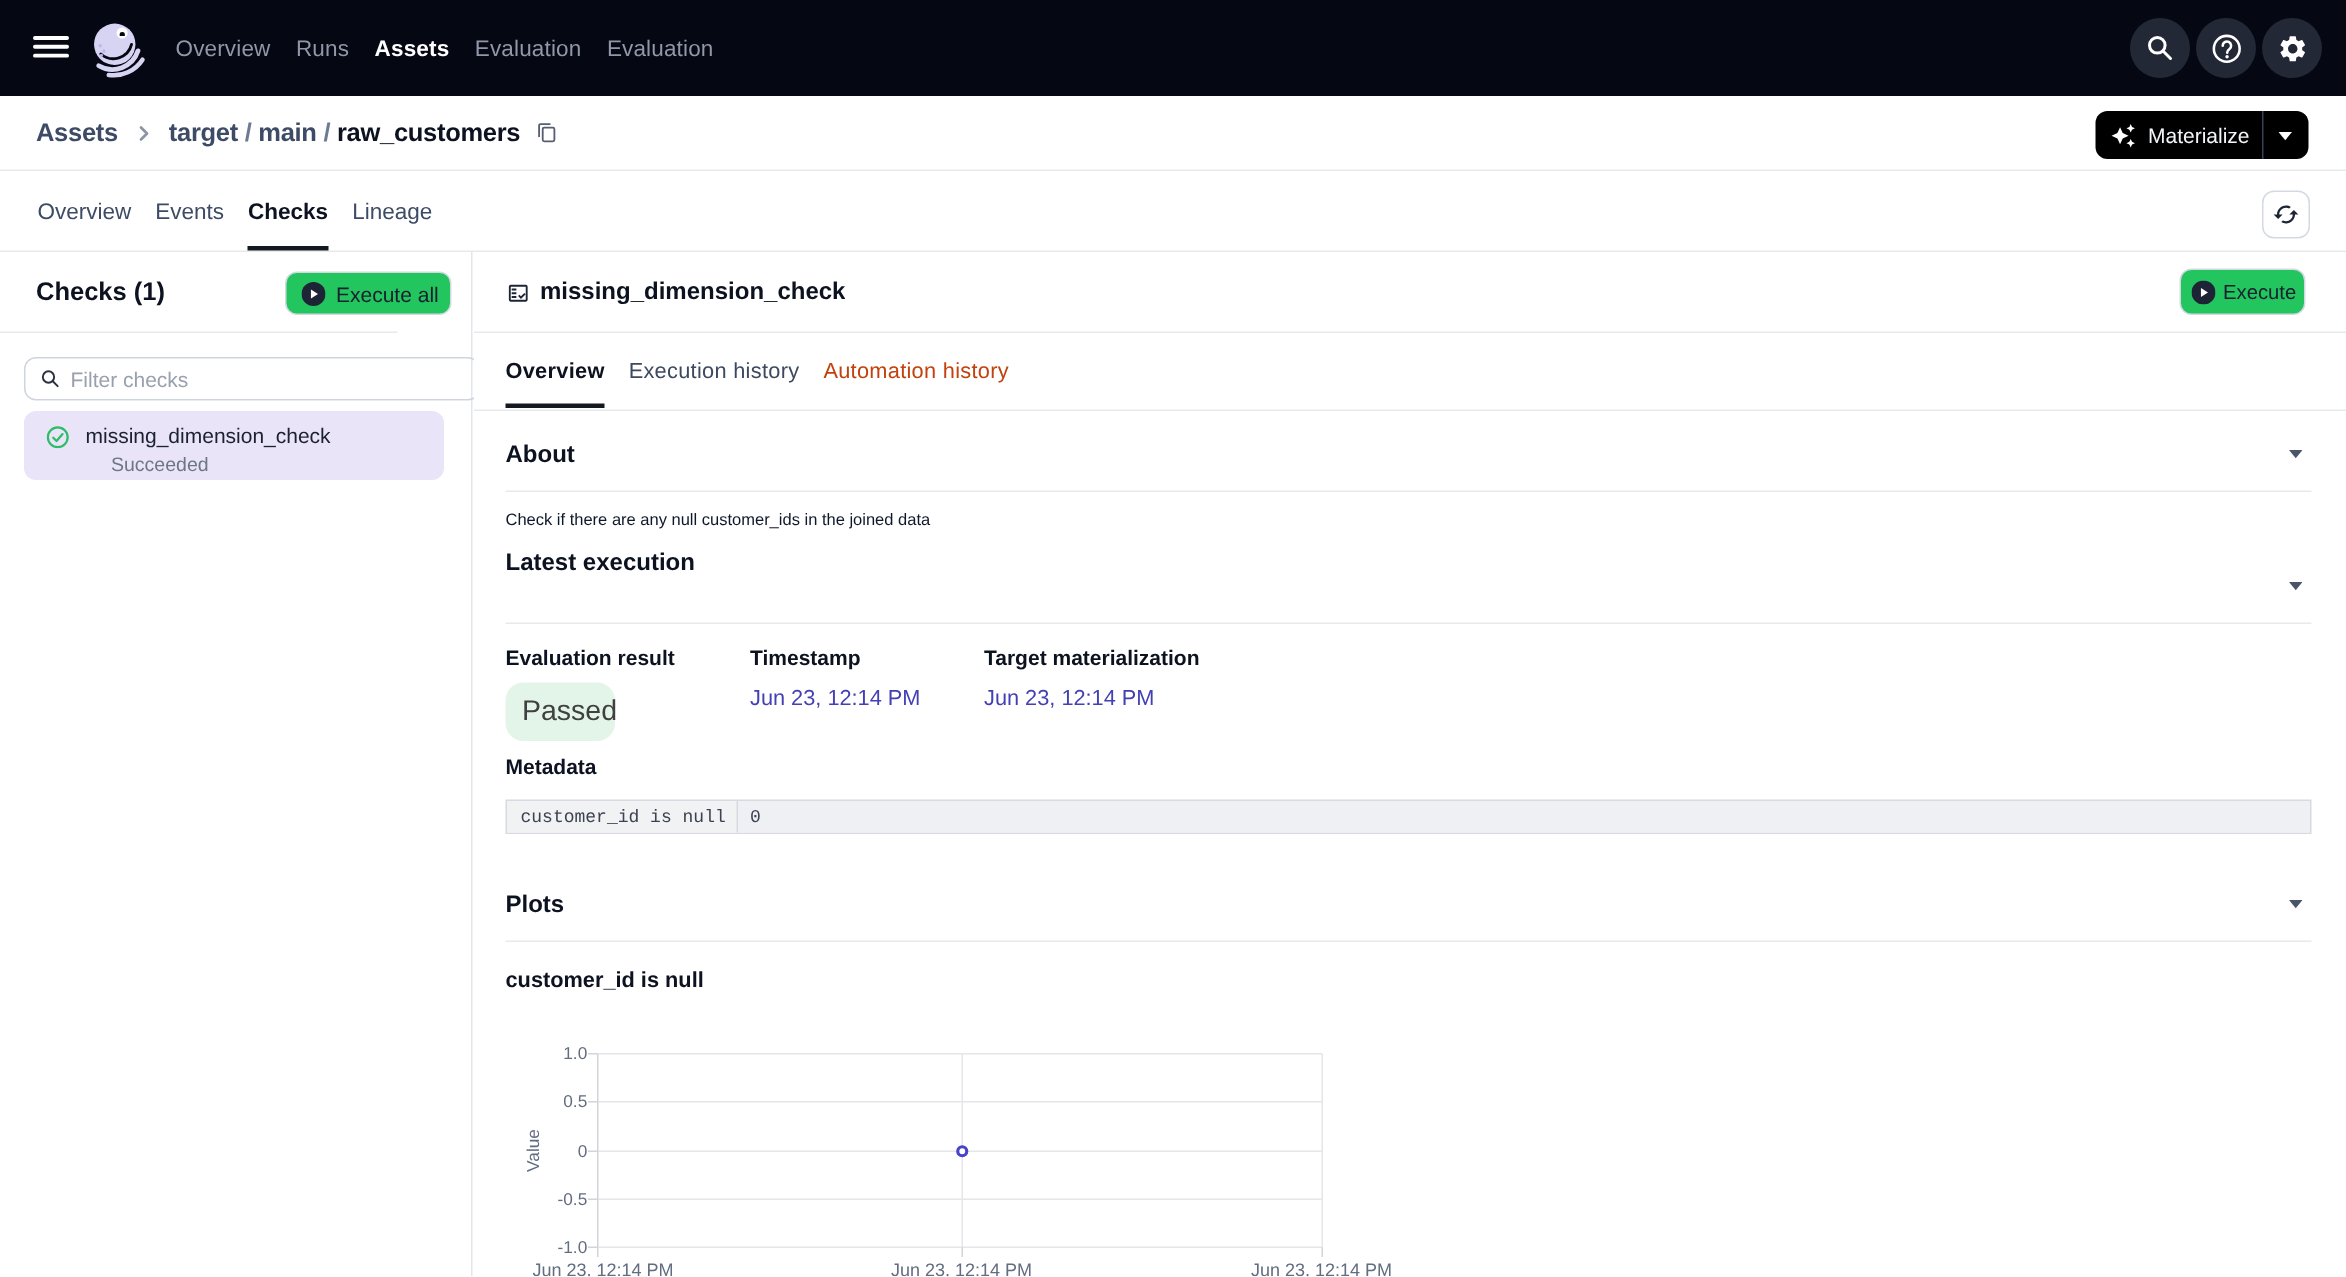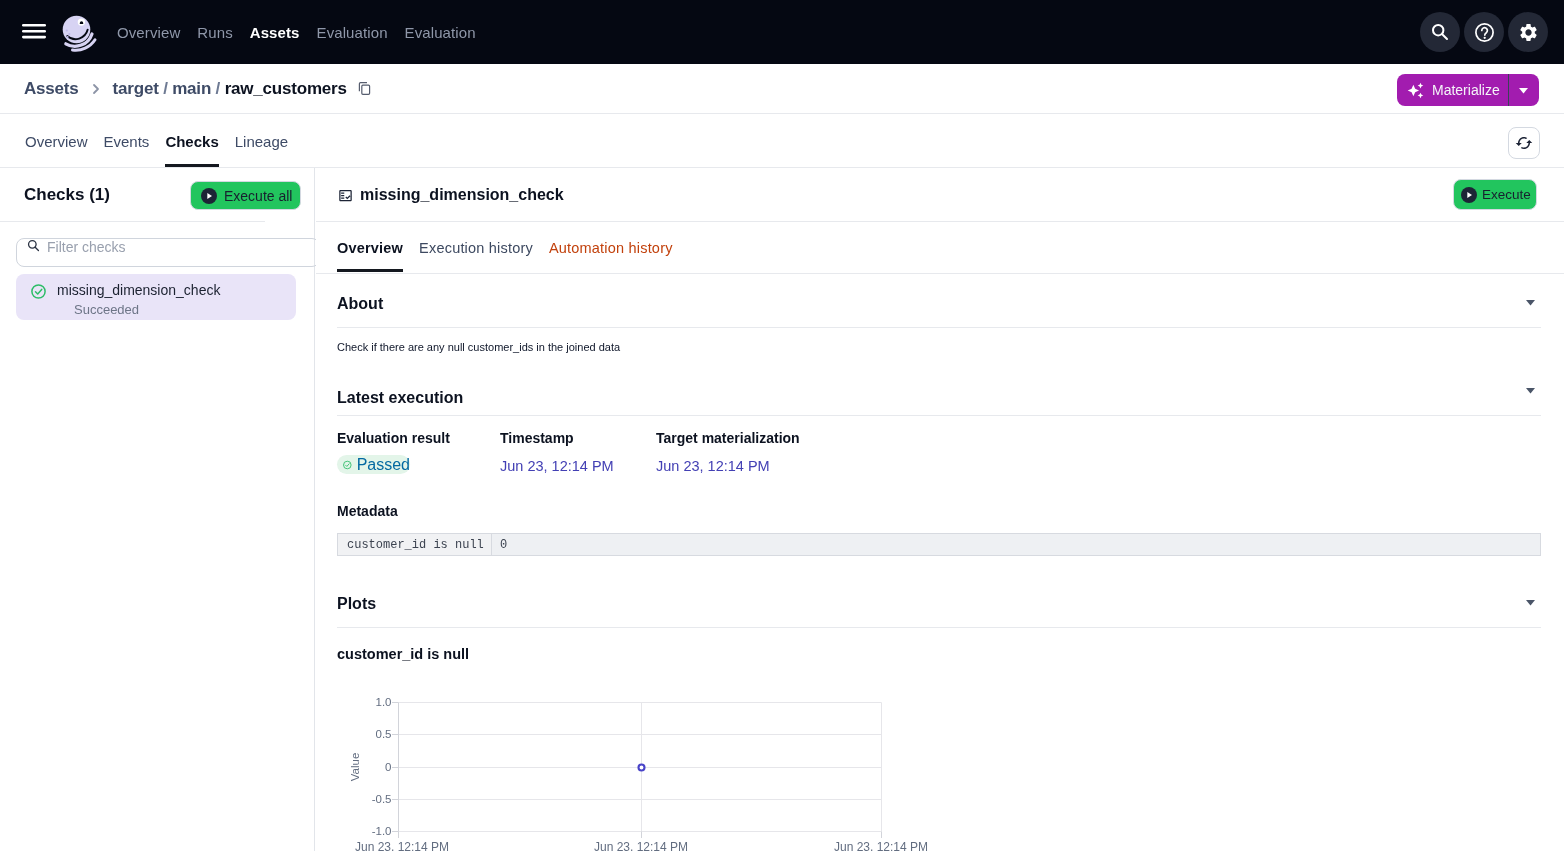--- a/index.html
+++ b/index.html
@@ -12,58 +12,58 @@
 .navlinks{position:absolute;left:117px;top:0;height:64px;display:flex;align-items:center;gap:17px;
   font-size:15px;color:#8f97a9;letter-spacing:.1px}
 .navlinks .on{color:#fff;font-weight:700}
 .cbtn{position:absolute;top:12px;width:40px;height:40px;border-radius:50%;background:#232836;
   display:flex;align-items:center;justify-content:center}
 
 #crumbs{position:absolute;left:0;top:64px;width:1564px;height:50px;border-bottom:1px solid #e7e9ed;background:#fff}
 .crumbin{position:absolute;left:24px;top:0;height:49px;display:flex;align-items:center;font-size:17px;letter-spacing:-.2px}
 .slate{color:#3e4b66;font-weight:700}
 .sep{color:#6e7a93;font-weight:700}
-#matbtn{position:absolute;left:1397px;top:10px;width:142px;height:32px;background:#a21caf;border-radius:8px;
+#matbtn{position:absolute;left:1397px;top:10px;width:142px;height:32px;background:#000000;border-radius:8px;
   display:flex;align-items:center;color:#f4f5f8;font-size:14px}
 
 #tabrow{position:absolute;left:0;top:114px;width:1564px;height:54px;border-bottom:1px solid #e7e9ed;background:#fff}
 .tabs{position:absolute;left:25px;top:0;height:54px;display:flex;align-items:center;gap:16px;font-size:15px;color:#3e4b66}
 .tabs .on{color:#0c1220;font-weight:700;position:relative}
 .tabs .on:after{content:"";position:absolute;left:0;right:0;bottom:-17px;height:3px;background:#14181f}
 #refreshbtn{position:absolute;left:1508px;top:13px;width:32px;height:32px;border:1px solid #d4d9e1;border-radius:8px;
   display:flex;align-items:center;justify-content:center;background:#fff}
 
 #sidebar{position:absolute;left:0;top:168px;width:315px;height:683px;border-right:1px solid #e2e5ea;background:#fff}
 #sidehead{position:absolute;left:0;top:0;width:265px;height:54px;border-bottom:1px solid #e7e9ed}
 #sidehead h2{position:absolute;left:24px;top:17px;font-size:17px;font-weight:700}
 .btn{display:flex;align-items:center;background:#22c55e;border:1px solid #d4d9e1;border-radius:8px;
   font-size:14px;color:#18202f}
 #execall{position:absolute;left:190px;top:13px;width:111px;height:29px;padding-left:10px;gap:7px}
 #filter{position:absolute;left:16px;top:70px;width:304px;height:29px;border:1px solid #d0d5dd;border-radius:8px;
-  display:flex;padding-left:10px;gap:7px}
+  display:flex;align-items:center;padding-left:10px;gap:7px}
 #filter span{color:#99a0ae;font-size:14px}
 #checkitem{position:absolute;left:16px;top:106px;width:280px;height:46px;background:#e9e4f8;border-radius:8px}
 #checkitem .t{position:absolute;left:41px;top:8px;font-size:14px;color:#1b2130}
 #checkitem .s{position:absolute;left:58px;top:28px;font-size:13px;color:#6d7587}
 
 #main{position:absolute;left:316px;top:168px;width:1248px;height:683px;background:#fff}
 #mainhead{position:absolute;left:0;top:0;width:1248px;height:54px;border-bottom:1px solid #e7e9ed}
 #mainhead h1{position:absolute;left:44px;top:18px;font-size:16px;font-weight:700}
 #execbtn{position:absolute;right:27px;top:11px;height:31px;width:84px;padding-left:7px;gap:5px;font-size:13.5px}
 #subtabs{position:absolute;left:0;top:54px;width:1248px;height:52px;border-bottom:1px solid #e7e9ed;
   display:flex;align-items:center;padding-left:21px;gap:16px;font-size:14.5px;letter-spacing:.2px;color:#3d4960}
 #subtabs .on{color:#0c1220;font-weight:700;position:relative}
 #subtabs .on:after{content:"";position:absolute;left:0;right:0;bottom:-16px;height:3px;background:#14181f}
 #subtabs .dis{color:#c2410c}
 .sechead{position:absolute;left:21px;font-size:16px;font-weight:700}
 .secdiv{position:absolute;left:21px;width:1204px;border-top:1px solid #e7e9ed}
 .caret{position:absolute;left:1210px;width:9px;height:5.5px}
 .colhead{position:absolute;font-size:14px;font-weight:700;top:262px}
-#passed{position:absolute;left:21px;top:287px;width:73px;height:19px;background:#e3f5e9;border-radius:12px;
-  display:flex;align-items:center;padding-left:6px;gap:5px;font-size:16px;color:#0369a1}
+#passed{position:absolute;left:21px;top:287px;width:73px;height:39px;background:#e3f5e9;border-radius:12px;
+  display:flex;align-items:center;padding-left:6px;gap:5px;font-size:19px;color:#404040}
 .link{position:absolute;top:290px;font-size:14.5px;color:#4340b4}
 #metatable{position:absolute;left:21px;top:365px;width:1204px;height:23px;border:1px solid #d7dae0;
   display:flex;font-family:"Liberation Mono",monospace;font-size:12px;color:#3c4350;white-space:nowrap}
 #metatable .k{width:154px;background:#f1f2f4;border-right:1px solid #d7dae0;display:flex;align-items:center;padding-left:9px;overflow:hidden}
 #metatable .v{flex:1;background:#eef0f3;display:flex;align-items:center;padding-left:8px}
 </style>
 </head>
 <body>
 <div id="page">
 
@@ -202,21 +202,21 @@
         <span class="dis">Automation history</span>
     </div>
 
     <div class="sechead" style="top:127px">About</div>
     <svg class="caret" style="top:132px" viewBox="0 0 10 6">
         <path d="M0 0 L10 0 L5 6 Z" fill="#4a5568"></path>
       </svg>
     <div class="secdiv" style="top:159px"></div>
     <div class="abs" style="left:21px;top:173px;font-size:11px;color:#0f172a">Check if there are any null customer_ids in the joined data</div>
 
-    <div class="sechead" style="top:221px">Latest execution</div>
+    <div class="sechead" style="top:199px">Latest execution</div>
     <svg class="caret" style="top:220px" viewBox="0 0 10 6">
         <path d="M0 0 L10 0 L5 6 Z" fill="#4a5568"></path>
       </svg>
     <div class="secdiv" style="top:247px"></div>
 
     <div class="colhead" style="left:21px">Evaluation result</div>
     <div class="colhead" style="left:184px">Timestamp</div>
     <div class="colhead" style="left:340px">Target materialization</div>
 
     <div id="passed">

